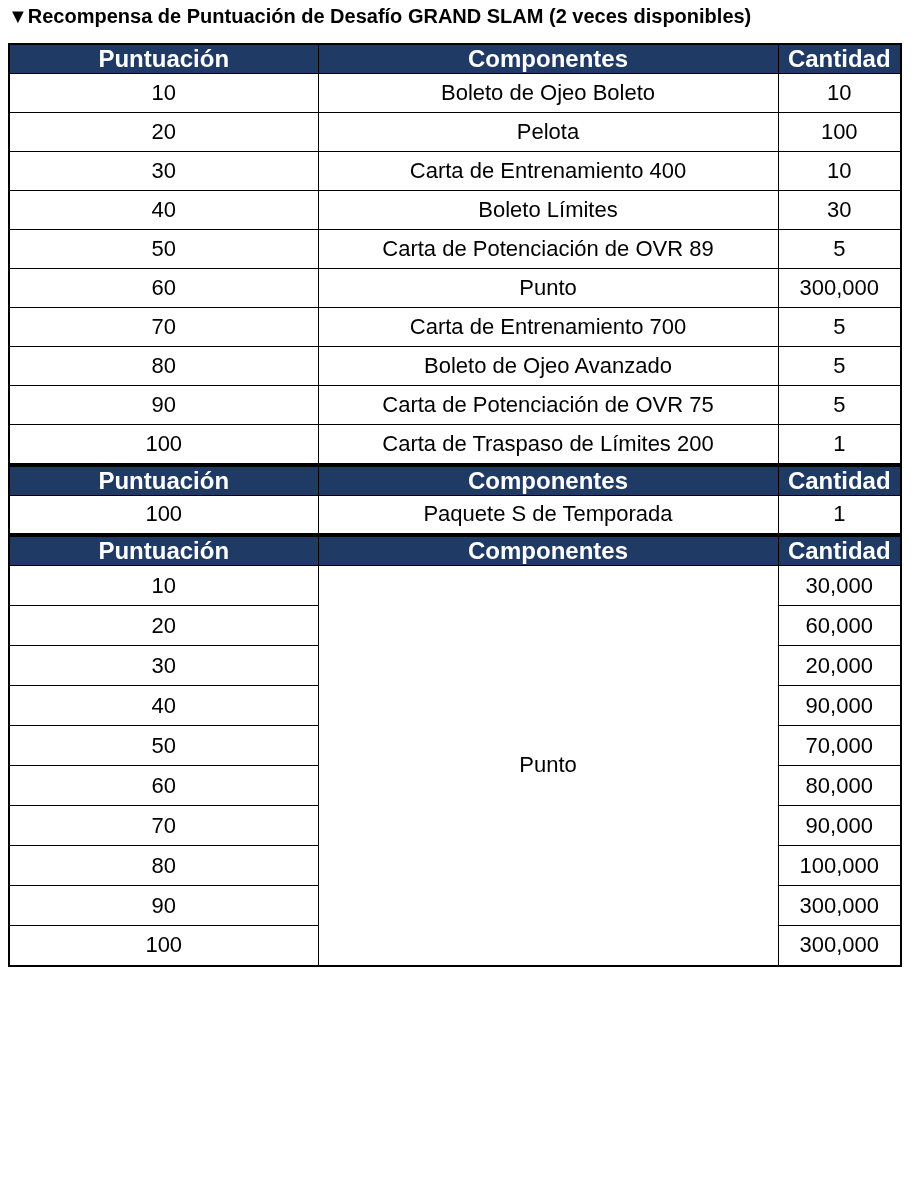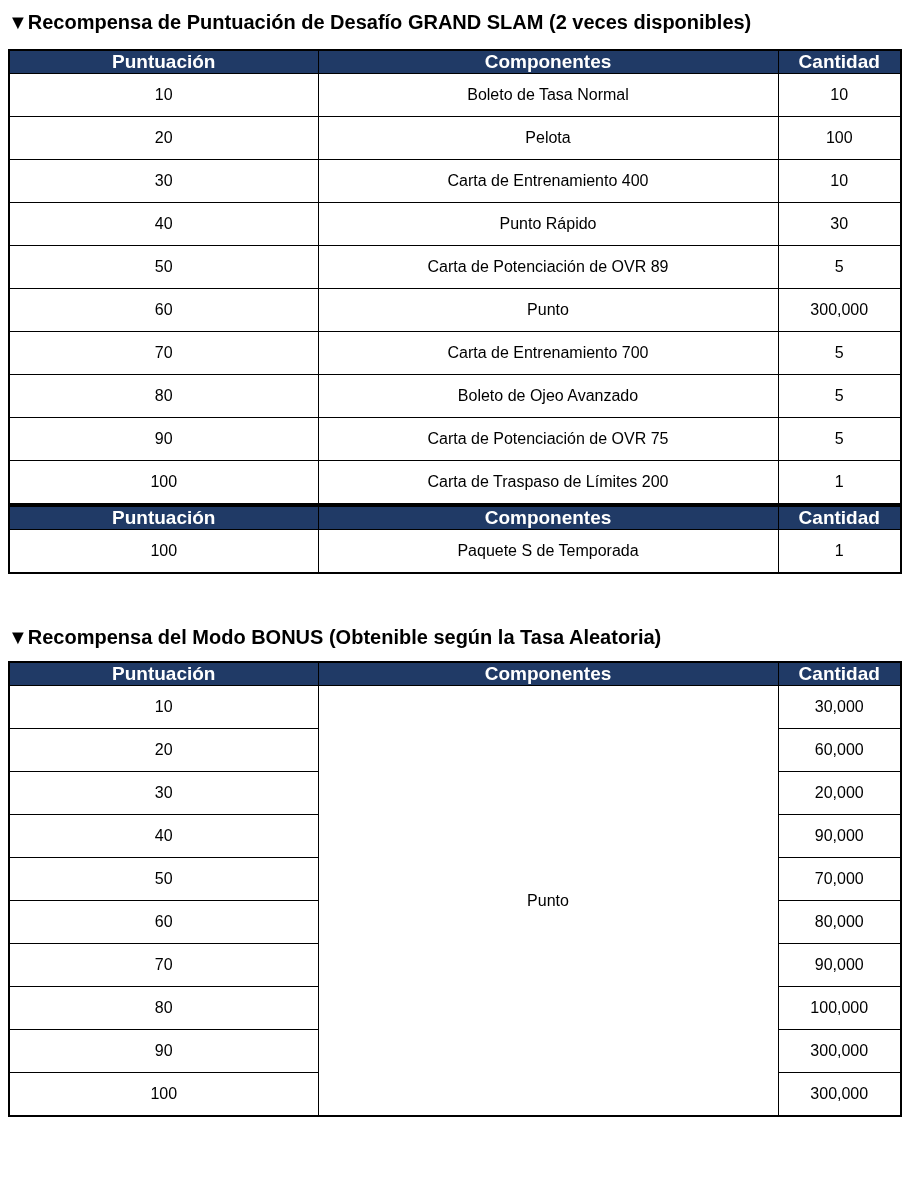--- a/index.html
+++ b/index.html
@@ -19,53 +19,53 @@
   .page { padding: 3px 10px 0 8px; }
 
   .section-title {
     font-size: 20px;
     font-weight: 700;
     color: var(--body-text);
     line-height: 27px;
     margin: 0;
     white-space: nowrap;
   }
-  .title-first  { margin: 6px 0 13px 0; }
+  .title-first  { margin: 0 0 13px 0; }
   .title-gap    { margin: 50px 0 10px 0; }
 
   table.reward-table {
     border-collapse: collapse;
     table-layout: fixed;
     width: 892px;
     border: 2px solid var(--border-color);
   }
   .col-puntuacion { width: 309px; }
   .col-componentes { width: 460px; }
   .col-cantidad { width: 123px; }
 
   table.reward-table th {
     background: var(--header-bg);
     color: var(--header-text);
-    font-size: 19px;
+    font-size: 24px;
     font-weight: 700;
     height: 20px;
     text-align: center;
     vertical-align: middle;
     border: 1px solid var(--border-color);
     padding: 0;
   }
   table.reward-table td {
     color: var(--body-text);
-    font-size: 16px;
+    font-size: 22px;
     font-weight: 400;
     height: 39px;
     text-align: center;
     vertical-align: middle;
     border: 1px solid var(--border-color);
-    padding: 12px;
+    padding: 0;
     overflow: hidden;
     white-space: nowrap;
   }
   table.t3 td { height: 40px; }
 </style>
 </head>
 <body>
 
 <div class="page">
 
@@ -79,36 +79,36 @@
     <thead>
       <tr>
         <th>Puntuación</th>
         <th>Componentes</th>
         <th>Cantidad</th>
       </tr>
     </thead>
     <tbody>
       <tr>
         <td>10</td>
-        <td>Boleto de Tasa Normal</td>
+        <td>Boleto de Ojeo Boleto</td>
         <td>10</td>
       </tr>
       <tr>
         <td>20</td>
         <td>Pelota</td>
         <td>100</td>
       </tr>
       <tr>
         <td>30</td>
         <td>Carta de Entrenamiento 400</td>
         <td>10</td>
       </tr>
       <tr>
         <td>40</td>
-        <td>Punto Rápido</td>
+        <td>Boleto Límites</td>
         <td>30</td>
       </tr>
       <tr>
         <td>50</td>
         <td>Carta de Potenciación de OVR 89</td>
         <td>5</td>
       </tr>
       <tr>
         <td>60</td>
         <td>Punto</td>
@@ -152,21 +152,20 @@
     </thead>
     <tbody>
       <tr>
         <td>100</td>
         <td>Paquete S de Temporada</td>
         <td>1</td>
       </tr>
     </tbody>
   </table>
 
-  <h2 class="section-title title-gap">▼Recompensa del Modo BONUS (Obtenible según la Tasa Aleatoria)</h2>
   <table class="reward-table t3">
     <colgroup>
       <col class="col-puntuacion">
         <col class="col-componentes">
         <col class="col-cantidad">
     </colgroup>
     <thead>
       <tr>
         <th>Puntuación</th>
         <th>Componentes</th>

